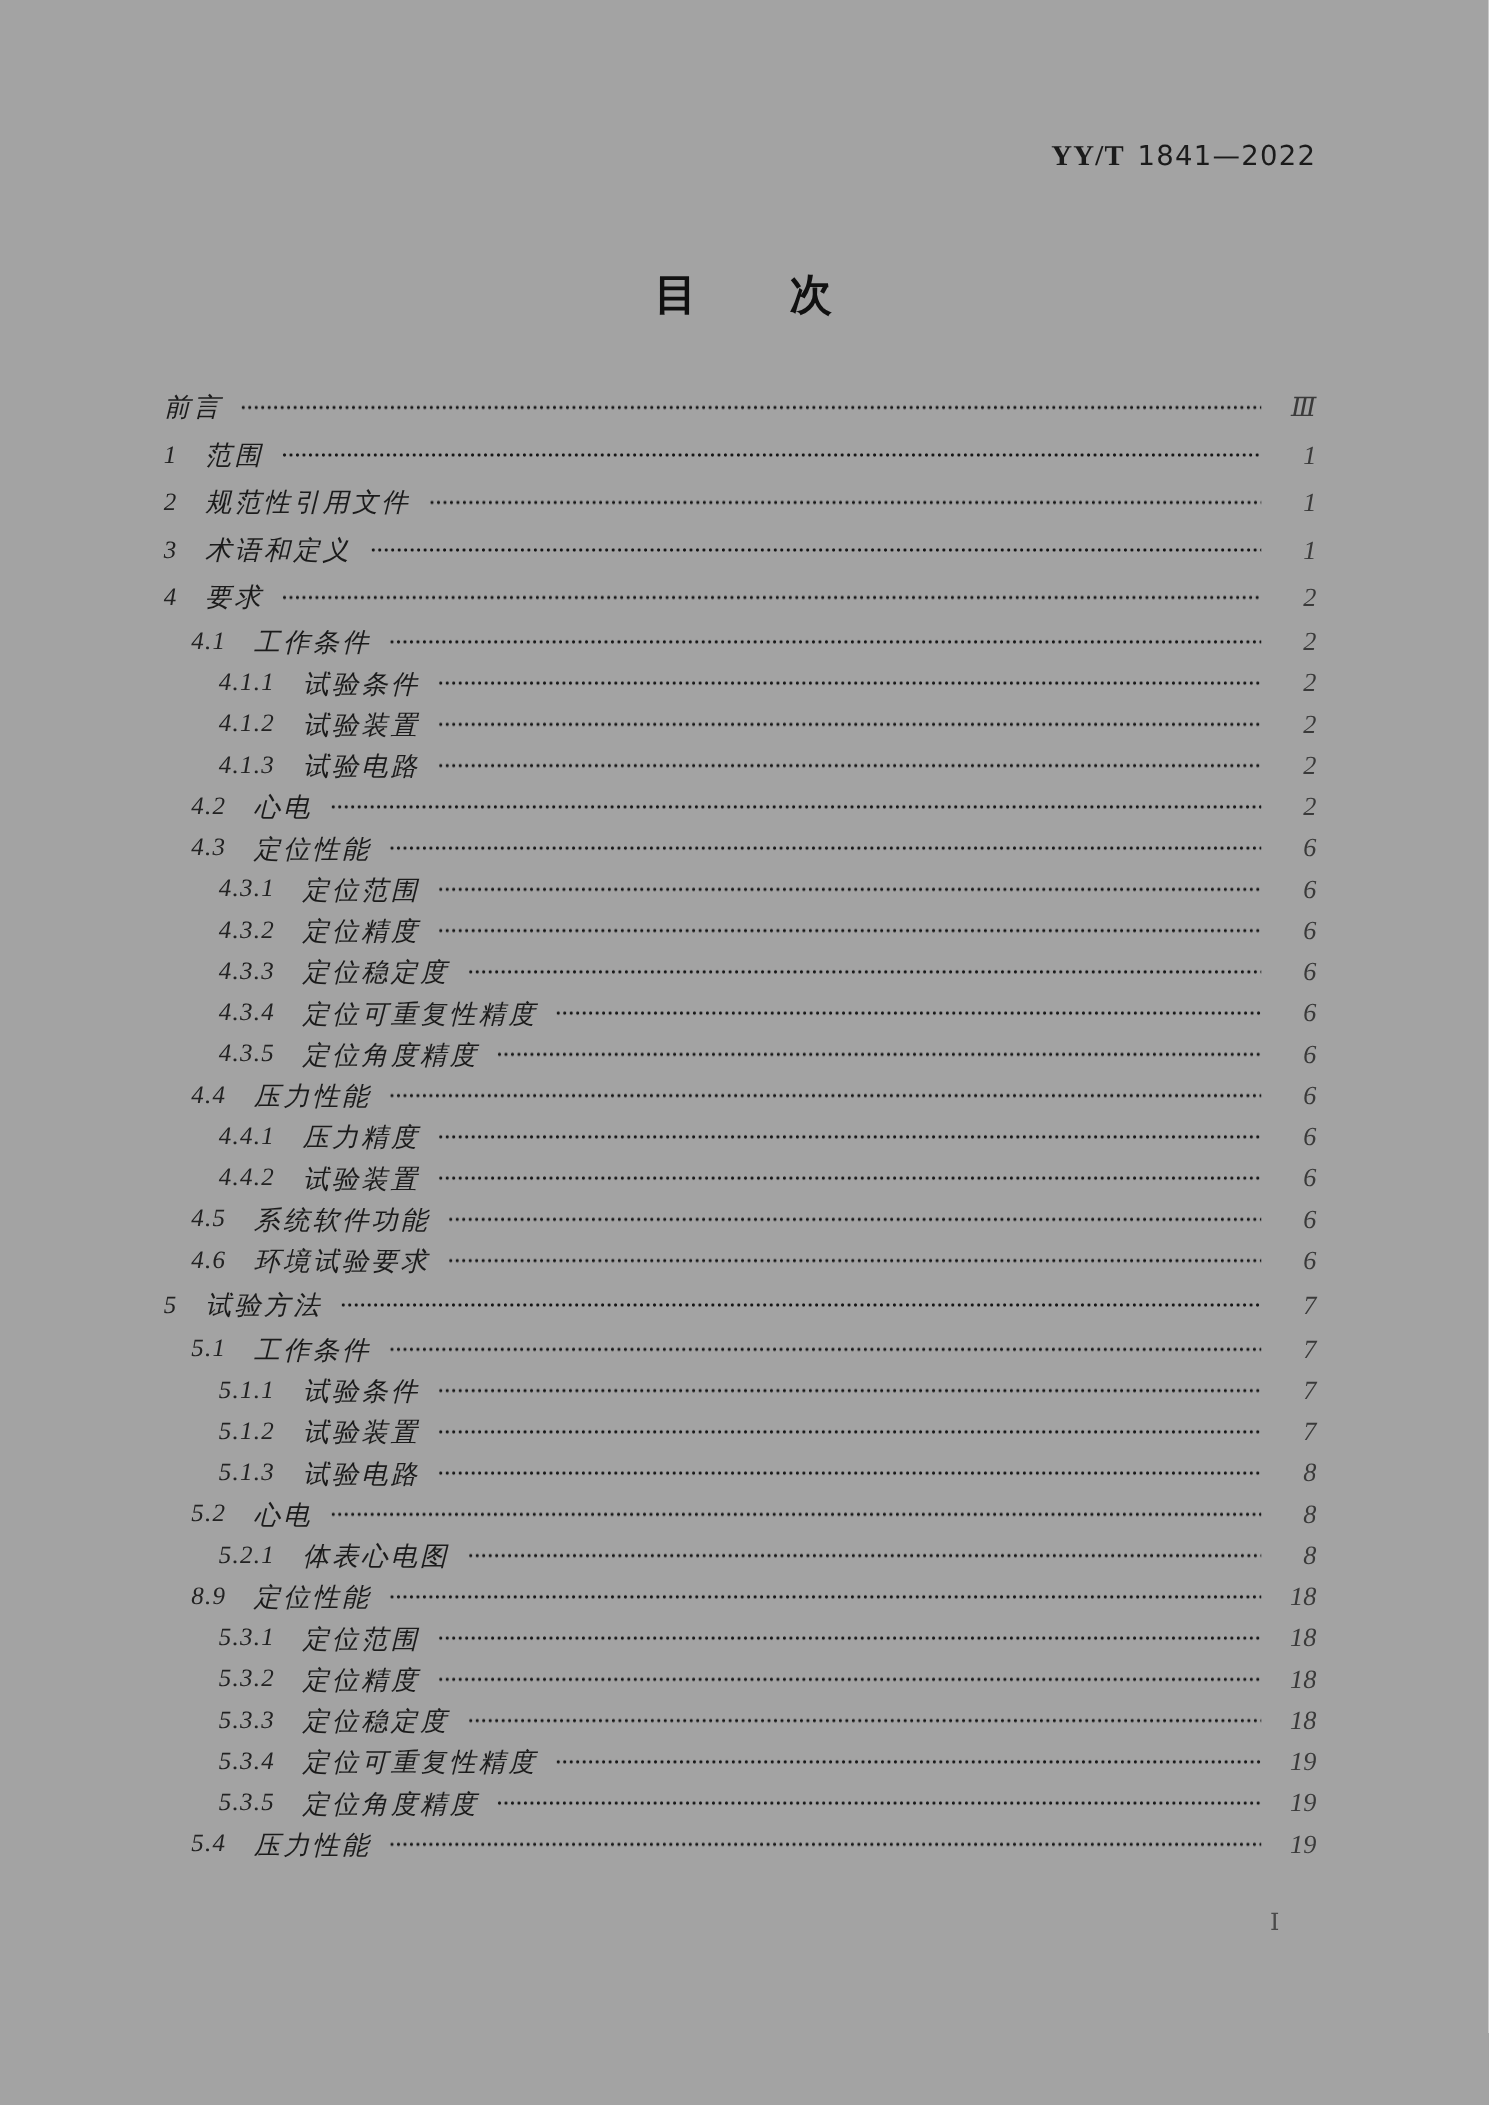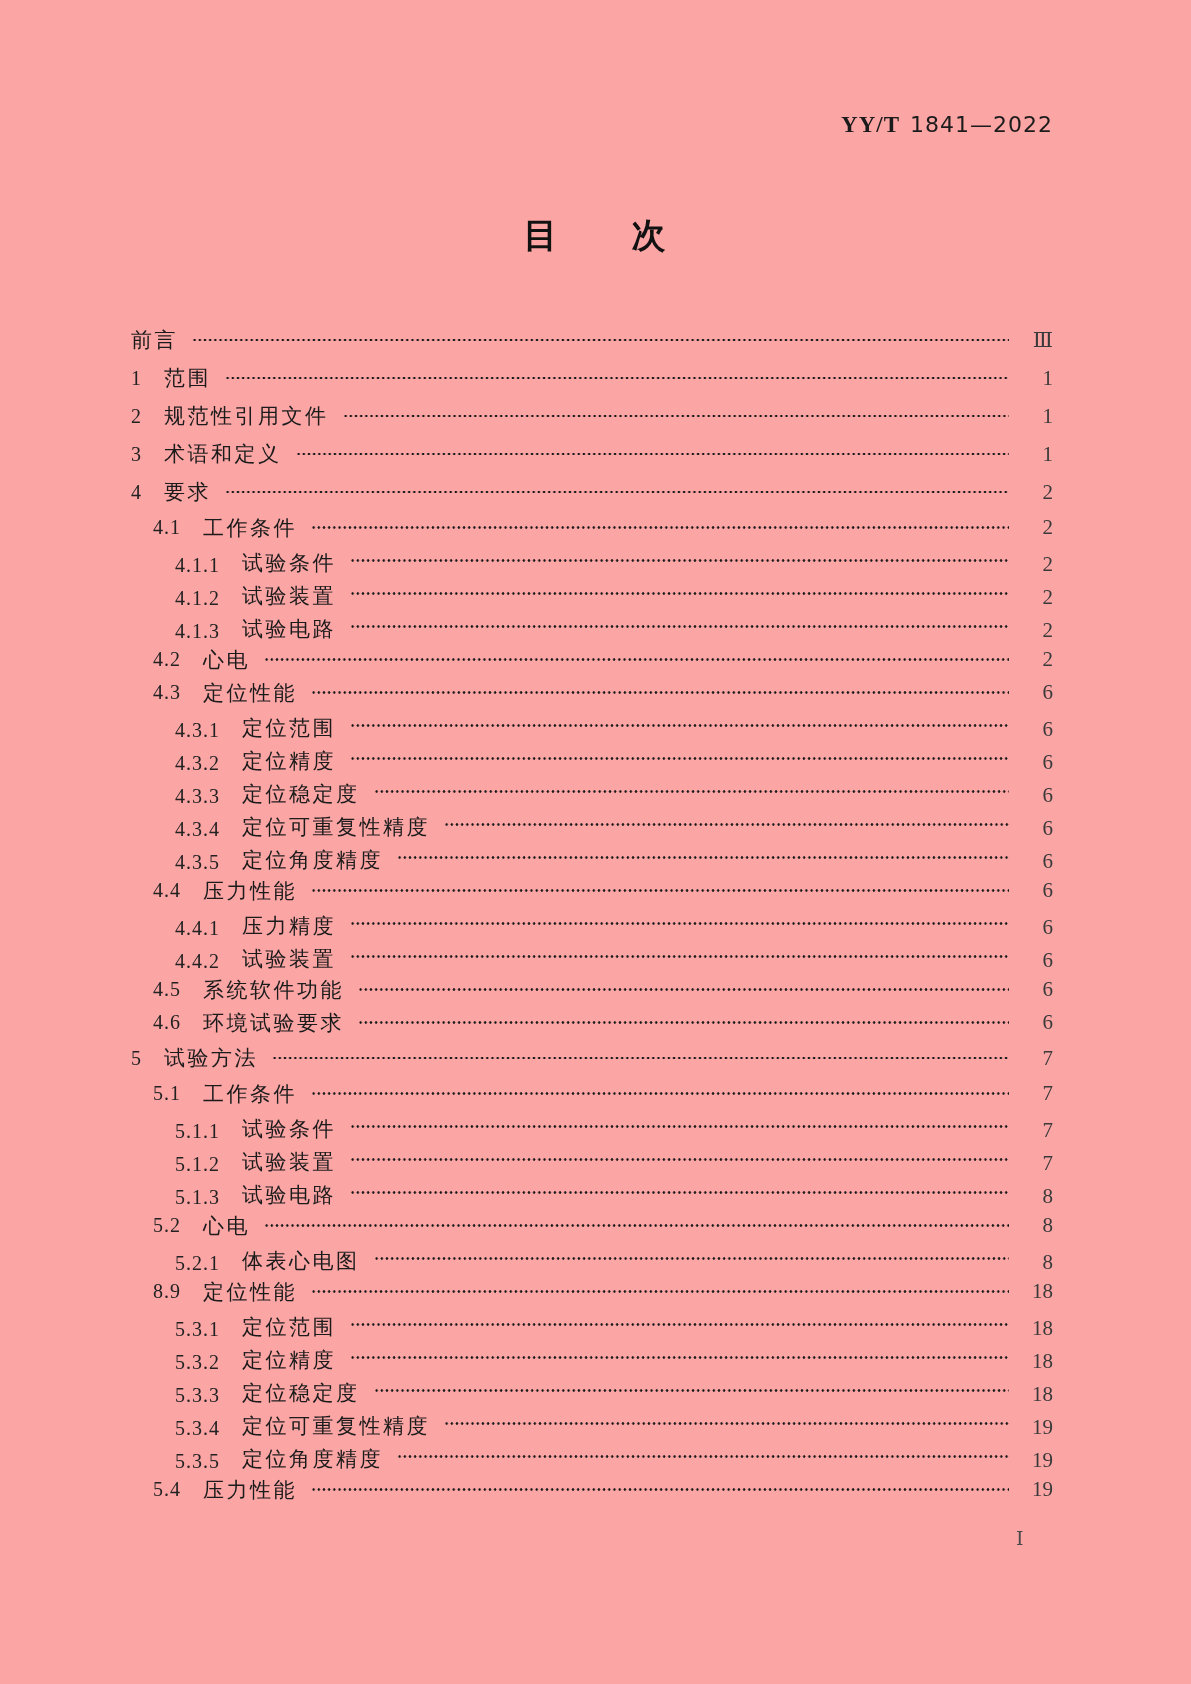--- a/index.html
+++ b/index.html
@@ -4,21 +4,21 @@
 <style>
   html, body {
     margin: 0;
     padding: 0;
     background: #ffffff;
   }
   .page {
     position: relative;
     width: 1191px;
     height: 1684px;
-    background: #fca5a5;
+    background: #a3a3a3;
     font-family: "Liberation Serif", "DejaVu Serif", serif;
     color: #1b1b1b;
     overflow: hidden;
   }
   .std-header {
     position: absolute;
     top: 112px;
     right: 138px;
     font-size: 23px;
     white-space: nowrap;
@@ -41,33 +41,34 @@
     left: 0;
     width: 100%;
     text-align: center;
     font-size: 34px;
     font-weight: bold;
     letter-spacing: 2px;
     color: #111;
   }
   .toc {
     position: absolute;
-    top: 321px;
+    top: 307px;
     left: 131px;
     width: 922px;
+    font-style: italic;
   }
   .row {
     display: flex;
     align-items: center;
     height: 33px;
     font-size: 21px;
   }
   .row.lvl0 { height: 38px; }
   .row.lvl1 { padding-left: 22px; }
-  .row.lvl2 { padding-left: 44px; align-items: flex-end; }
+  .row.lvl2 { padding-left: 44px; }
   .num {
     font-family: "Liberation Serif", "DejaVu Serif", serif;
     font-size: 20px;
     letter-spacing: 1px;
     margin-right: 22px;
     white-space: nowrap;
     color: #222;
   }
   .label {
     letter-spacing: 2.5px;

